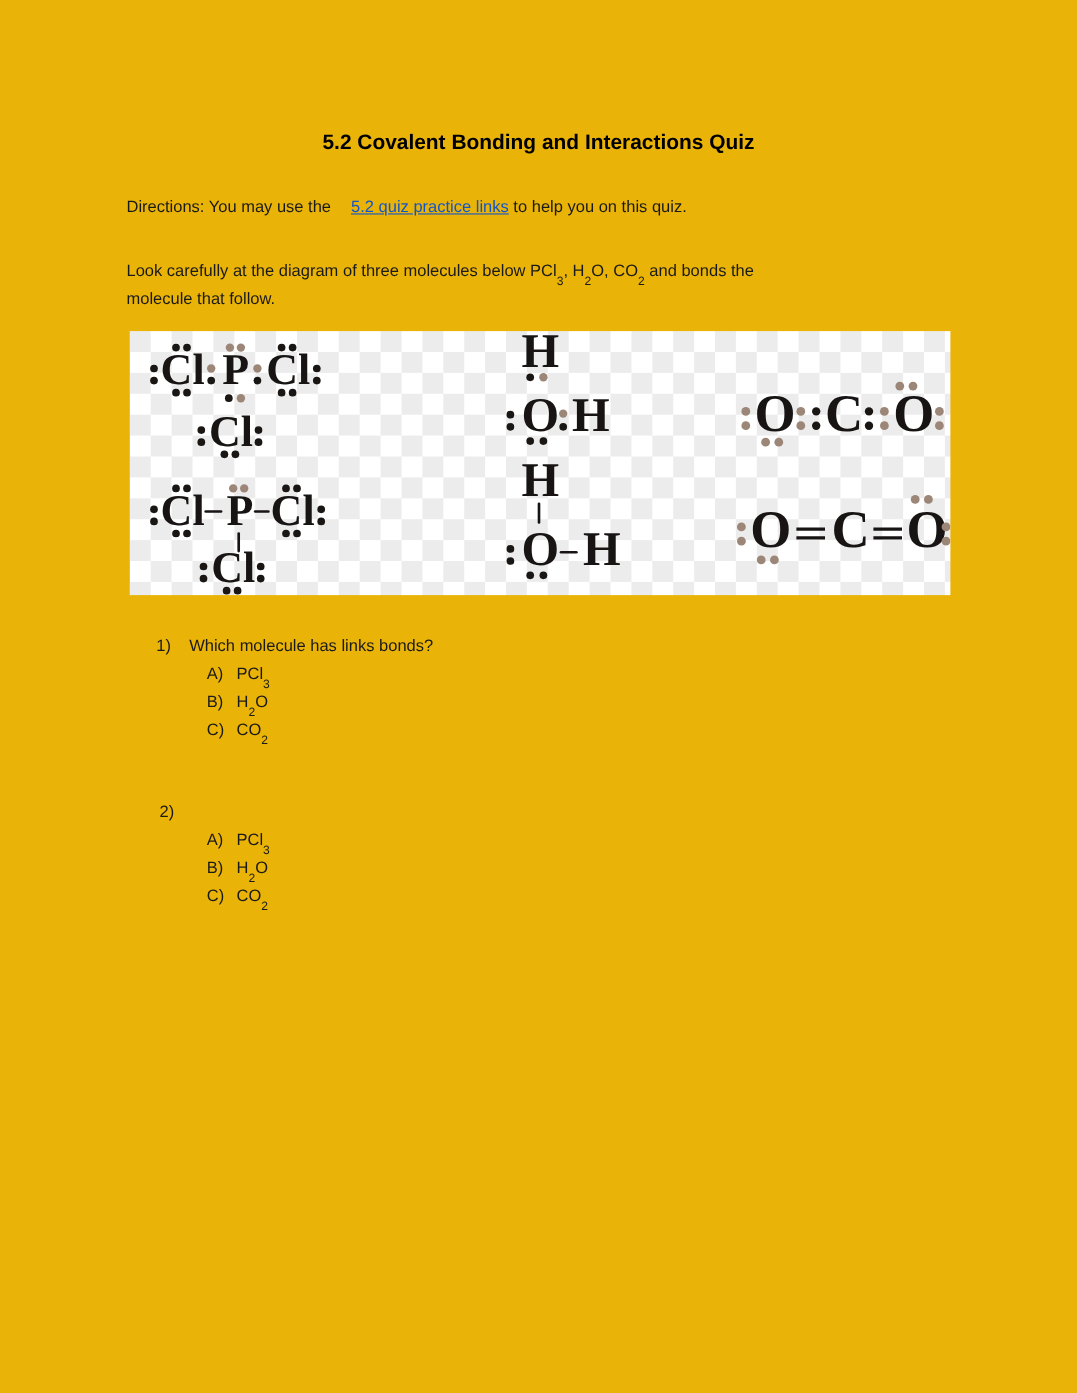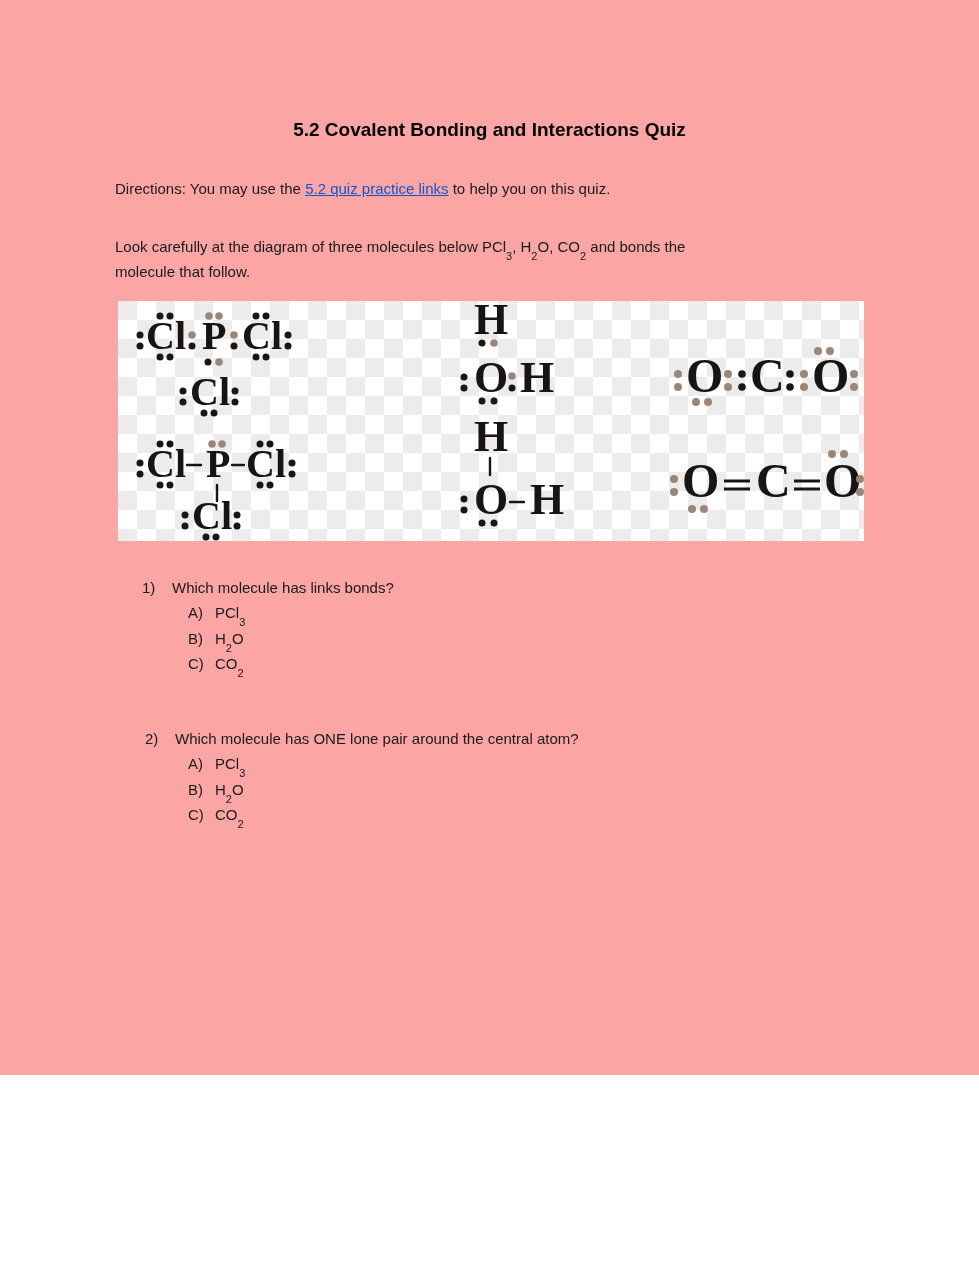--- a/index.html
+++ b/index.html
@@ -7,36 +7,36 @@
     --electron-black:#1a1614;
     --electron-tan:#9c8678;
     --atom-black:#171413;
     --checker-gray:#ececec;
     --text-black:#1a1a1a;
   }
   *{margin:0;padding:0;box-sizing:border-box;}
   html,body{background:#fff;}
   .page{
     position:relative;
-    width:979px;height:1075px;
-    background:#fca5a5;
+    width:979px;height:1266px;
+    background:#eab308;
     font-family:"Liberation Sans",sans-serif;
     font-size:15px;color:var(--text-black);
     overflow:hidden;
   }
   .content{padding:117px 115px 0 115px;}
   .title{
     font-size:19px;font-weight:700;text-align:center;
     line-height:26px;color:#000;
   }
   .para{line-height:25.5px;}
   .directions{margin-top:33px;}
   .intro{margin-top:32px;}
   b{font-weight:400;}
-  a.doclink{color:var(--link-blue);text-decoration:underline;cursor:pointer;}
+  a.doclink{color:var(--link-blue);text-decoration:underline;cursor:pointer;margin-left:14px;}
   sub.s{font-size:11px;line-height:0;position:relative;top:4px;}
   
   .figure{
     margin-top:16px;margin-left:3px;
     width:746px;height:240px;
     background-image:conic-gradient(#ffffff 0 90deg, var(--checker-gray) 90deg 180deg, #ffffff 180deg 270deg, var(--checker-gray) 270deg);
     background-size:38px 38px;
     position:relative;
   }
   .figure svg{display:block;width:746px;height:240px;}
@@ -220,21 +220,20 @@
       </div>
       <div class="option">
         <span class="optletter">C)</span>
         <span class="formula"><span>CO</span><sub class="s">2</sub><span></span></span>
       </div>
     </div>
 
     <div class="question q2">
       <div class="qline">
         <span class="qnum">2)</span>
-        <span><span>Which molecule has </span><b>ONE lone pair</b><span> around the central atom?</span></span>
       </div>
       <div class="option">
         <span class="optletter">A)</span>
         <span class="formula"><span>PCl</span><sub class="s">3</sub><span></span></span>
       </div>
       <div class="option">
         <span class="optletter">B)</span>
         <span class="formula"><span>H</span><sub class="s">2</sub><span>O</span></span>
       </div>
       <div class="option">

